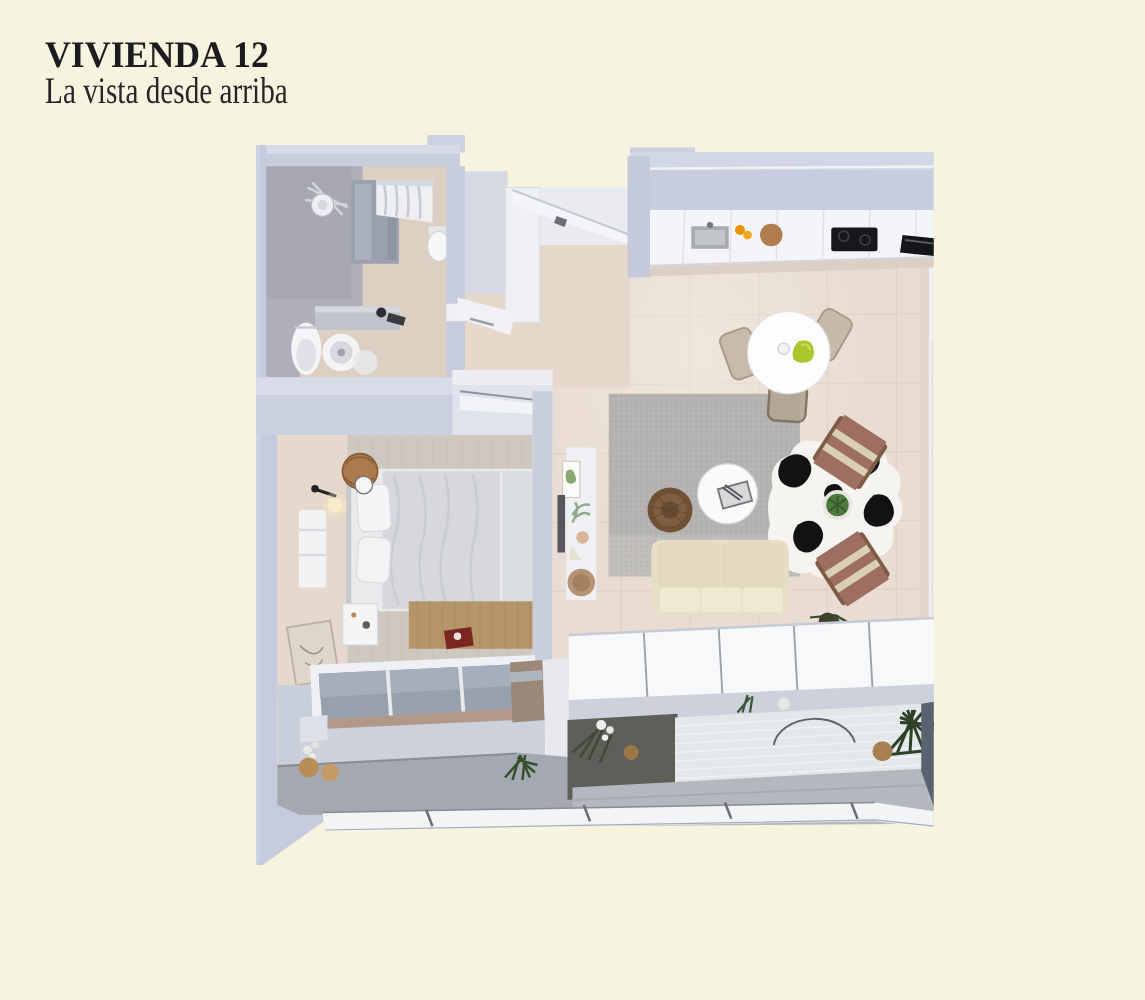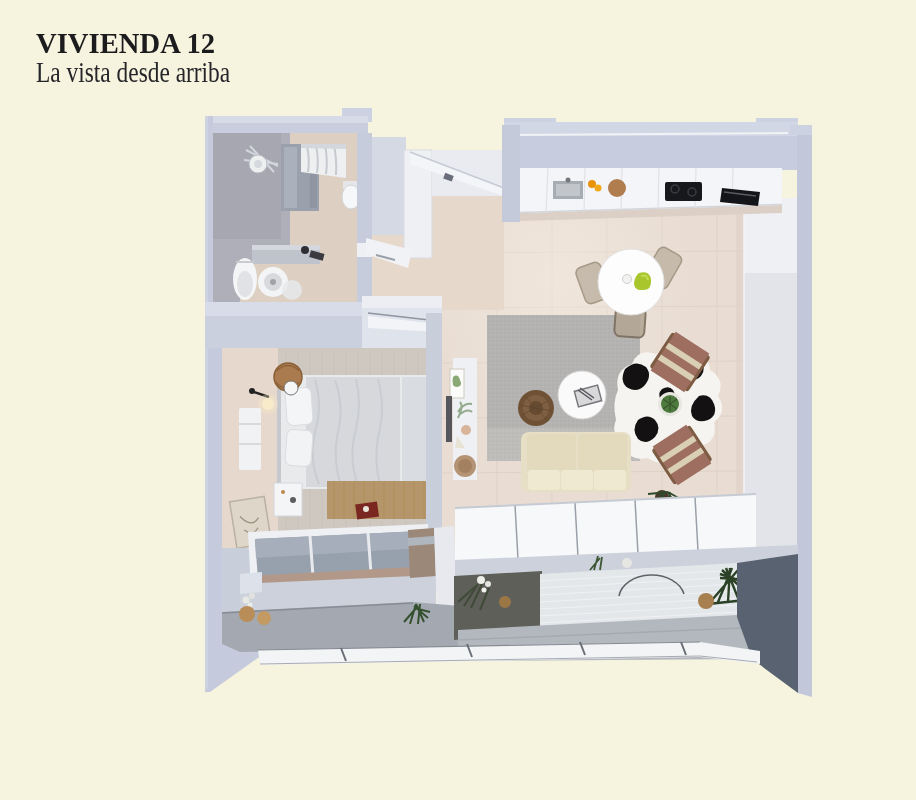--- a/index.html
+++ b/index.html
@@ -1,16 +1,16 @@
 <!DOCTYPE html>
 <html><head>
 <meta charset="utf-8">
 <style>
 html,body{margin:0;padding:0;background:#f6f3de;}
-#stage{position:relative;width:916px;height:800px;overflow:hidden;font-family:"Liberation Serif",serif;}
+#stage{position:relative;width:747px;height:800px;overflow:hidden;font-family:"Liberation Serif",serif;}
 </style>
 </head>
 <body>
 <div id="stage">
 <svg width="916" height="800" viewBox="0 0 916 800" xmlns="http://www.w3.org/2000/svg">
 <defs>
 <radialGradient id="lf" cx="38%" cy="22%" r="85%">
 <stop offset="0" stop-color="#f4ece2" stop-opacity="0.6"></stop>
 <stop offset="0.55" stop-color="#f4ece2" stop-opacity="0"></stop>
 </radialGradient>

